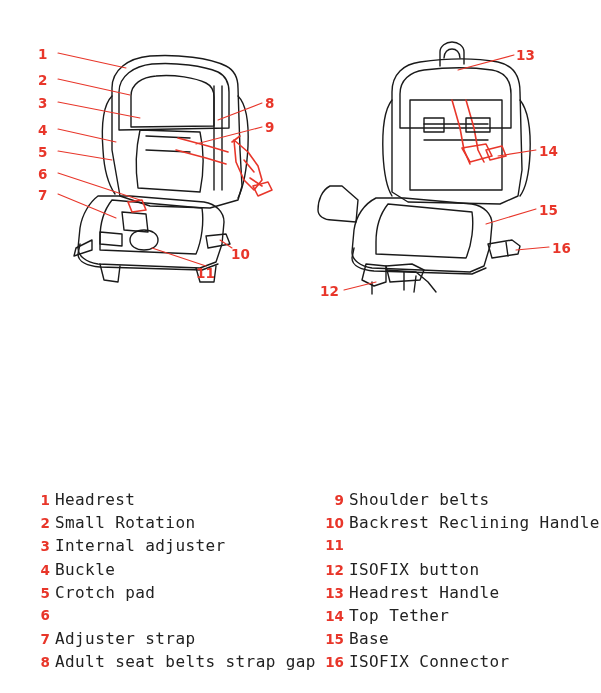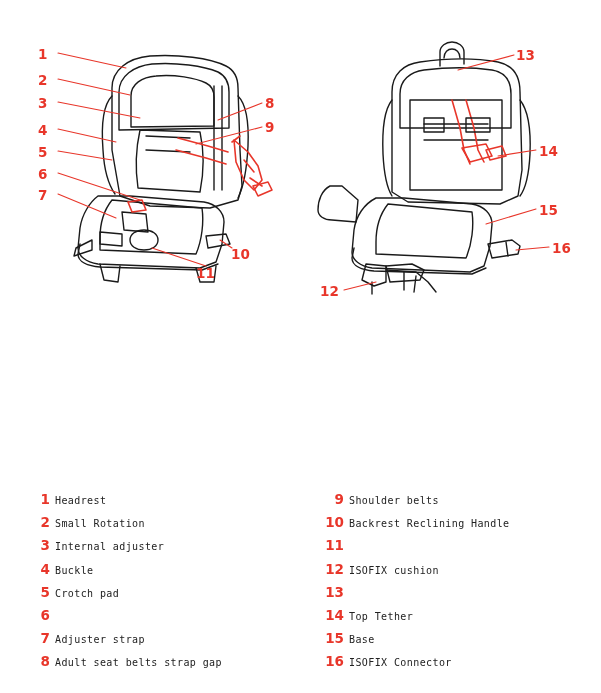--- a/index.html
+++ b/index.html
@@ -50,21 +50,21 @@
     font-weight: bold;
     font-size: 13.5px;
     font-family: "DejaVu Sans", sans-serif;
     width: 22px;
     text-align: right;
     margin-right: 5px;
     line-height: 23.2px;
   }
   .legend-label {
     color: #222222;
-    font-size: 10px;
+    font-size: 16px;
     font-family: "DejaVu Sans Mono", monospace;
     letter-spacing: 0.4px;
     line-height: 23.2px;
   }
   .callout-num {
     position: absolute;
     color: #e8362a;
     font-weight: bold;
     font-size: 13.5px;
     font-family: "DejaVu Sans", sans-serif;
@@ -285,24 +285,25 @@
       </div>
       <div class="legend-row">
         <span class="legend-num">10</span>
         <span class="legend-label">Backrest Reclining Handle</span>
       </div>
       <div class="legend-row">
         <span class="legend-num">11</span>
       </div>
       <div class="legend-row">
         <span class="legend-num">12</span>
-        <span class="legend-label">ISOFIX cushion</span>
+        <span class="legend-label">ISOFIX button</span>
       </div>
       <div class="legend-row">
         <span class="legend-num">13</span>
+        <span class="legend-label">Headrest Handle</span>
       </div>
       <div class="legend-row">
         <span class="legend-num">14</span>
         <span class="legend-label">Top Tether</span>
       </div>
       <div class="legend-row">
         <span class="legend-num">15</span>
         <span class="legend-label">Base</span>
       </div>
       <div class="legend-row">

